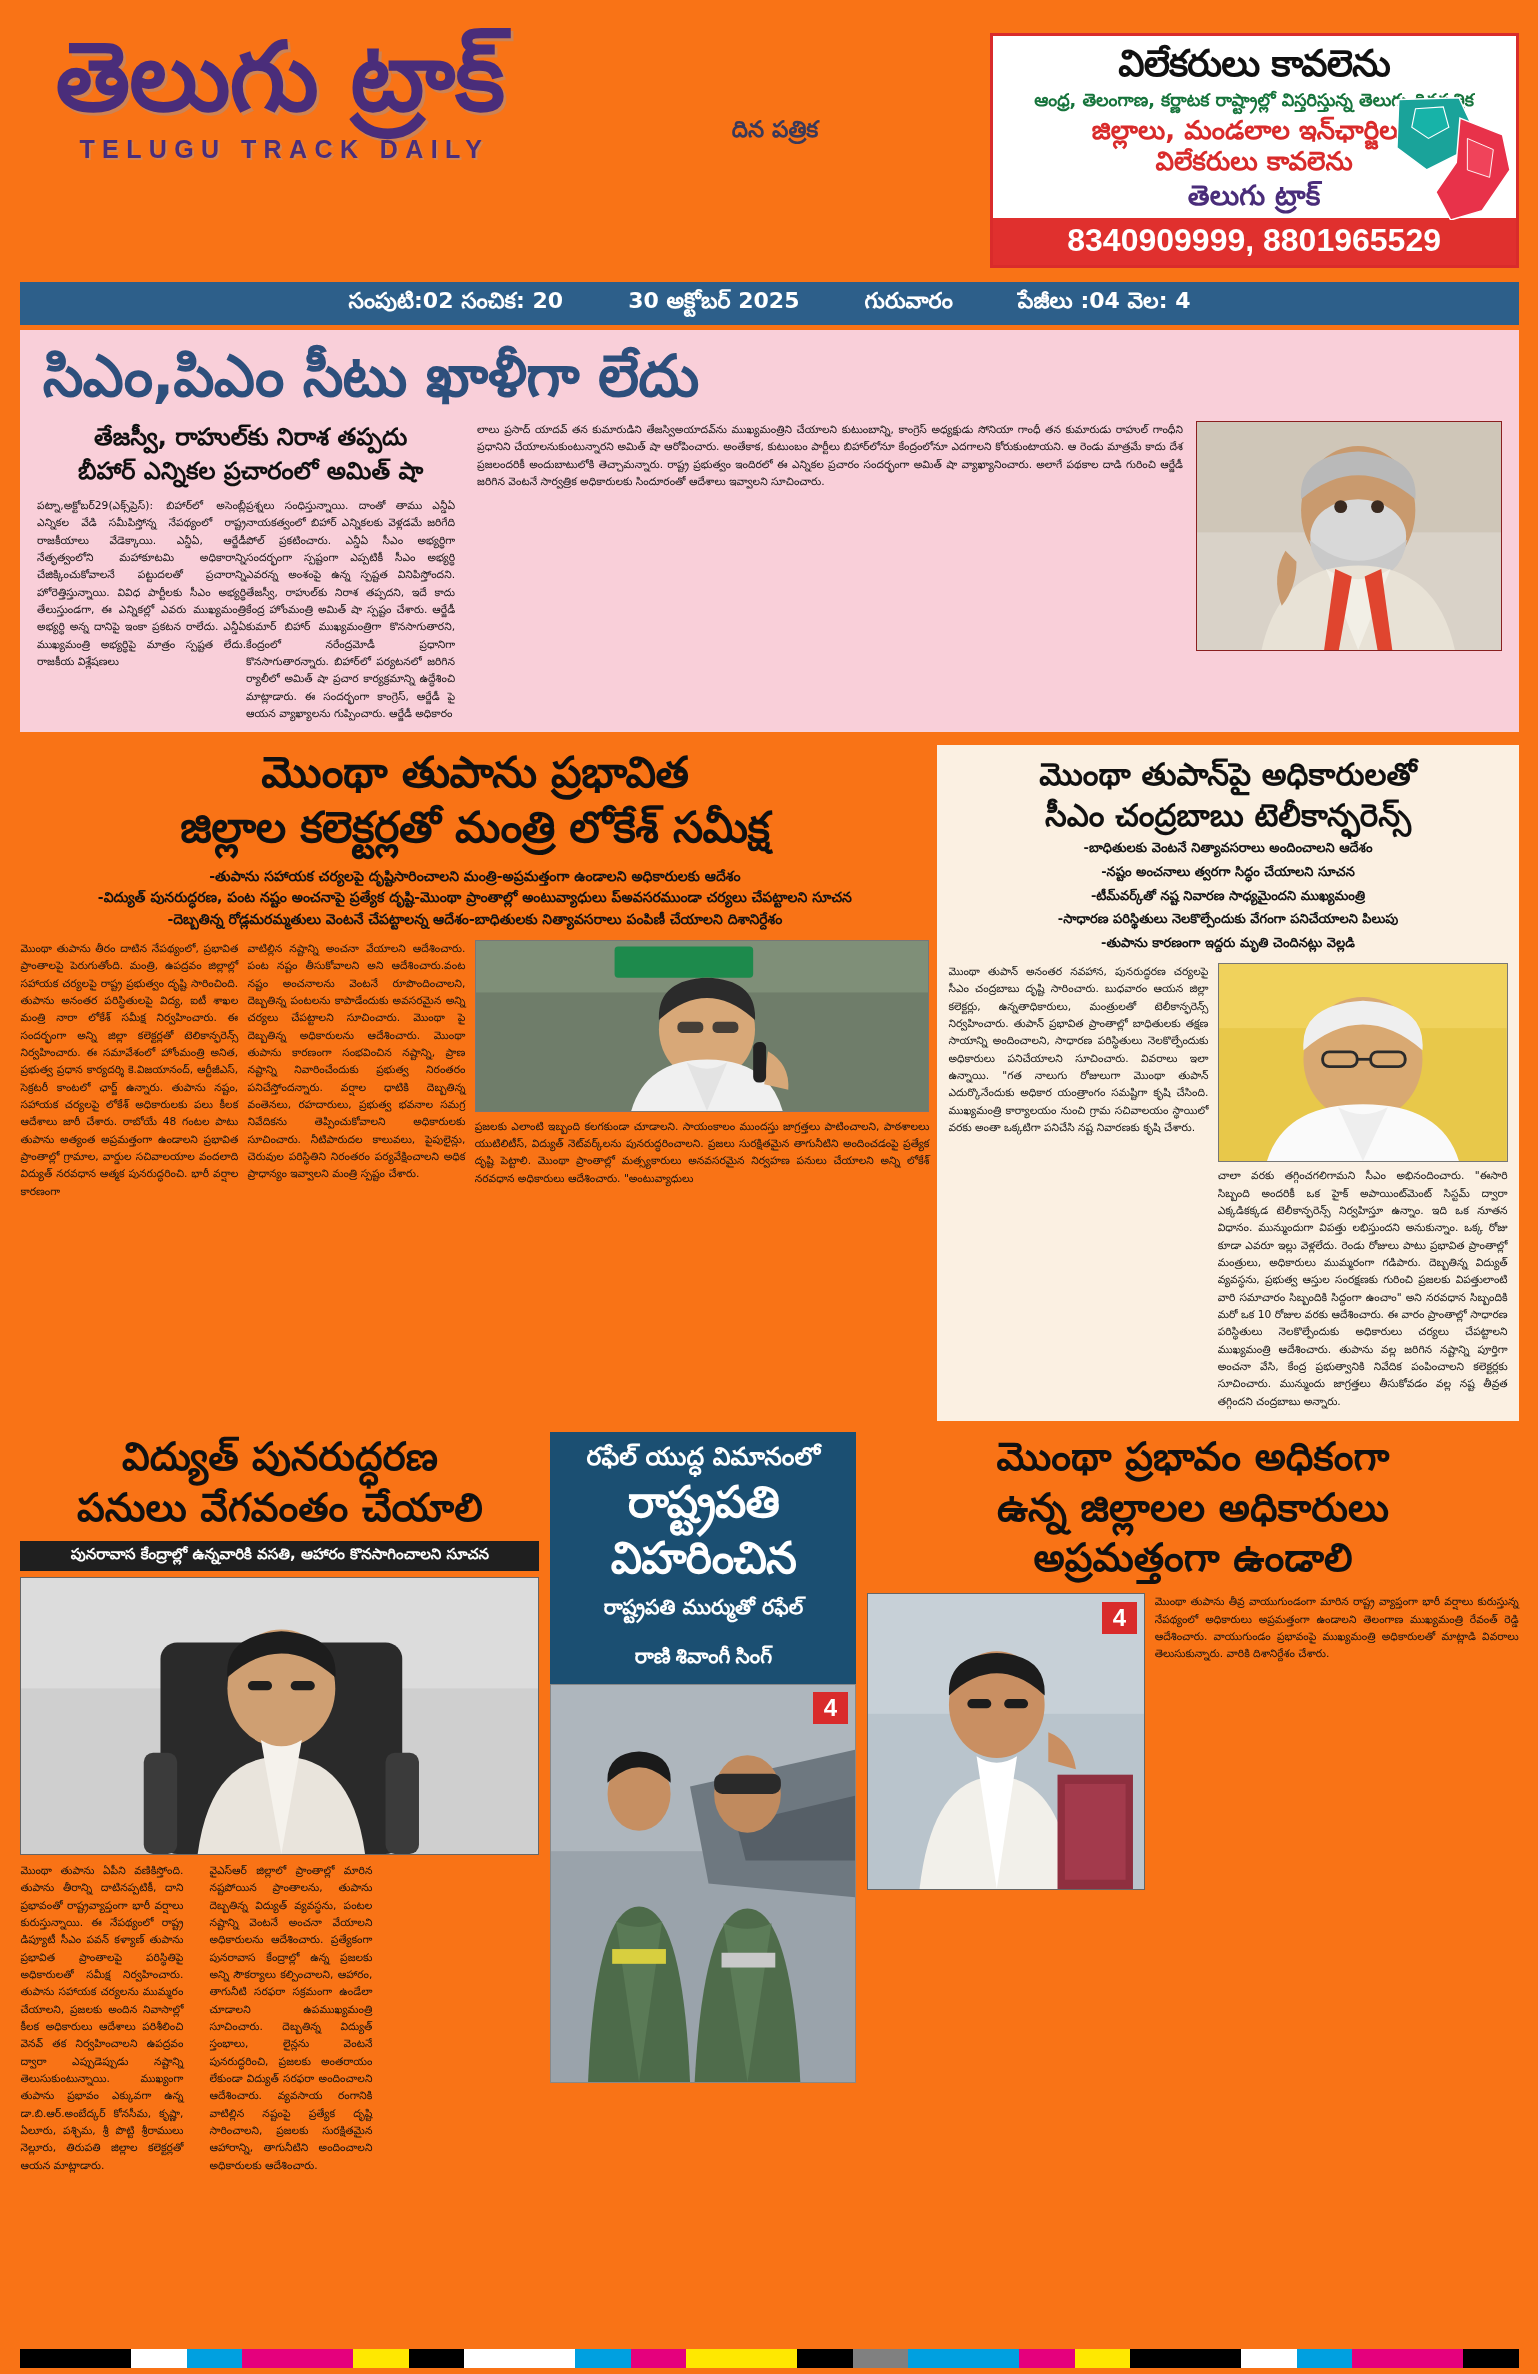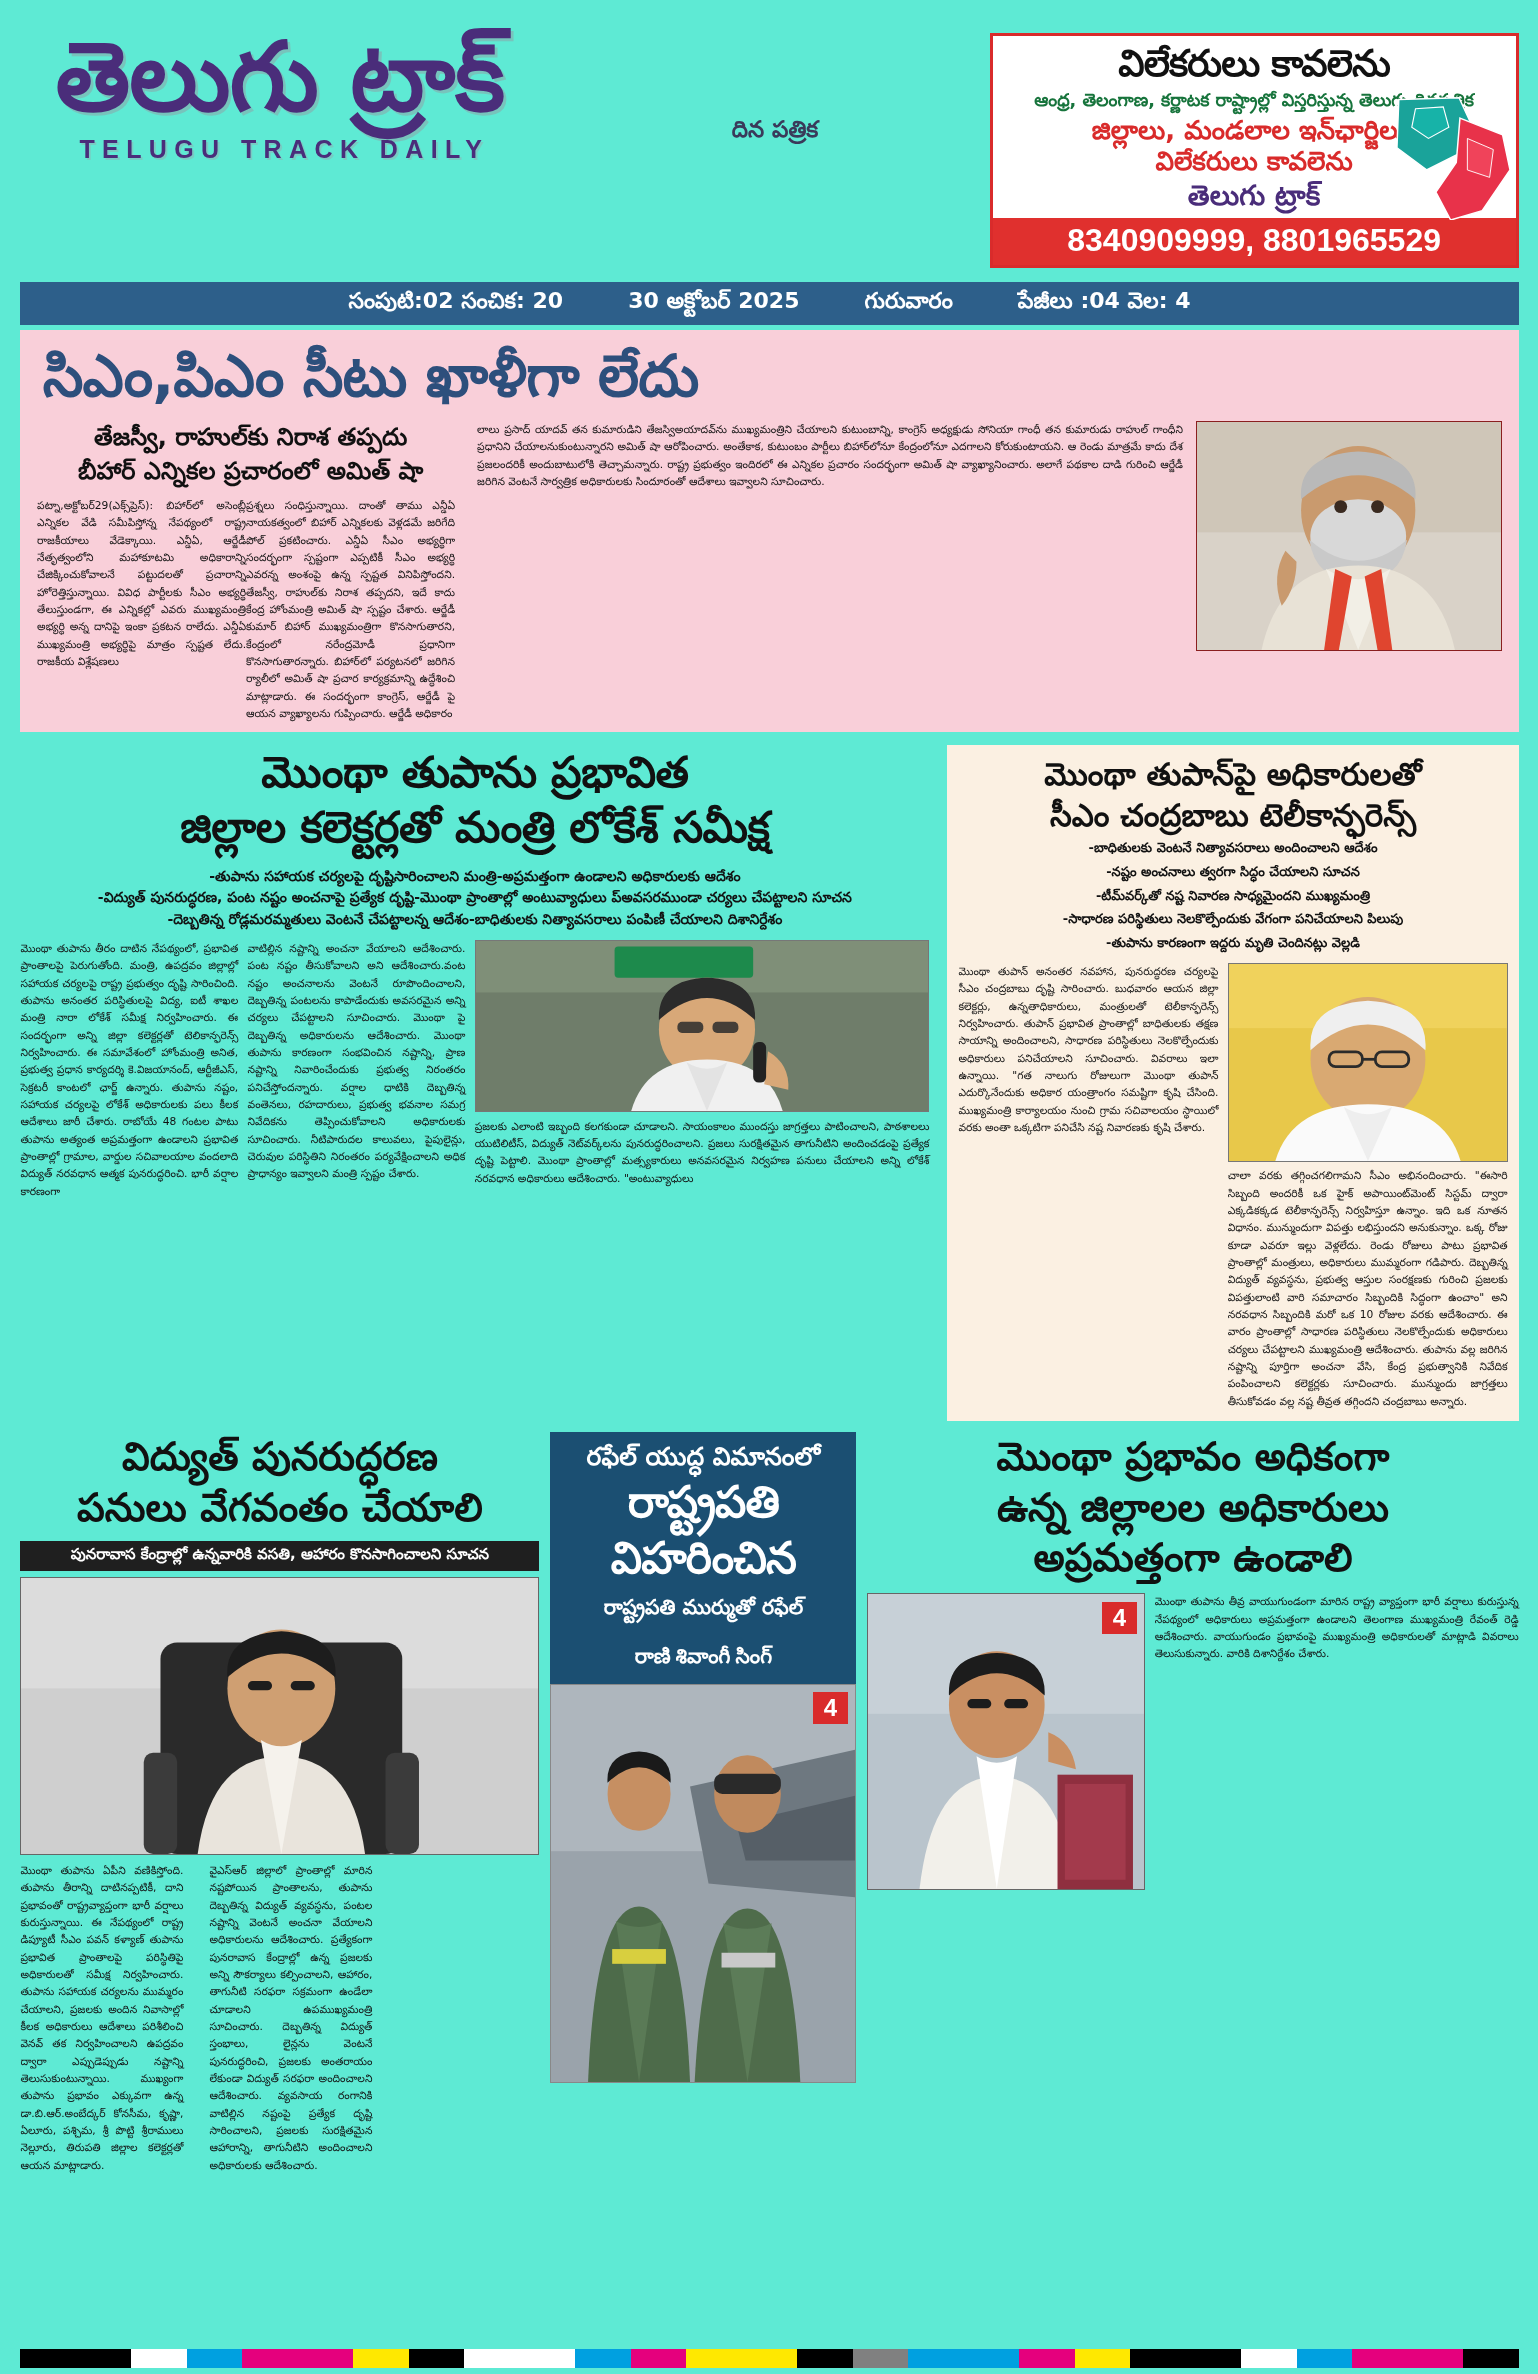--- a/index.html
+++ b/index.html
@@ -3,21 +3,21 @@
 <meta charset="utf-8">
 <style>
   * { box-sizing: border-box; margin: 0; padding: 0; }
   html, body {
     width: 1539px;
     background: #ffffff;
     font-family: "Liberation Sans", "DejaVu Sans", sans-serif;
   }
   body { width: 1539px; height: 2375px; position: relative; overflow: hidden; }
 
-  .page { width: 1539px; height: 2375px; position: relative; background:#5eead4; padding: 0 20.4px; }
+  .page { width: 1539px; height: 2375px; position: relative; background:#f97316; padding: 0 20.4px; }
 
   
   .masthead { display: flex; align-items: flex-start; justify-content: space-between;
               height: 278px; padding-top: 24px; position: relative; }
   .brandblock { position: relative; width: 909px; padding-left: 35px; }
   .brand-main {
     font-family: "DejaVu Sans", sans-serif;
     font-size: 96px; font-weight: bold; color: #4a2d7a;
     letter-spacing: -0.9px; line-height: 1.12;
     text-shadow: 2.8px 2.8px 0 rgba(150,150,160,.45);
@@ -76,21 +76,21 @@
   .lead-cols { display:flex; margin-top: 9.3px; }
   .lead-cols > div { width: 209px; font-family:"DejaVu Sans",sans-serif; font-size: 10.7px;
                      line-height: 1.62; color:#111; text-align: justify; }
   .lead-mid { flex: 1; display:flex; gap: 11px; }
   .lead-mid > div { flex:1; font-family:"DejaVu Sans",sans-serif; font-size: 10.7px;
                     line-height:1.62; color:#111; text-align: justify; }
   .lead-photo { width: 306px; height: 230px; border: 1.9px solid #8a1f1f; overflow:hidden;
                 position:relative; flex: none; }
 
   
-  .midrow { display:flex; gap: 18px; margin-top: 13px; align-items: stretch; }
+  .midrow { display:flex; gap: 8px; margin-top: 13px; align-items: stretch; }
   .mid-left { width: 909px; }
   .mid-right { flex: 1; background: #fbf0e2; padding: 9.3px 11px 11px 11px; }
 
   .mid-h1 { font-family:"DejaVu Sans",sans-serif; font-size: 43px; font-weight: bold;
             color:#111; text-align:center; line-height: 1.3; letter-spacing:-0.5px; }
   .mid-bullets { margin-top: 9.3px; }
   .mid-bullets div { font-family:"DejaVu Sans",sans-serif; font-size: 14px; font-weight: bold;
                      color:#111; text-align:center; line-height:1.55; }
   .mid-r-h { font-family:"DejaVu Sans",sans-serif; font-size: 31px; font-weight:bold;
              color:#111; text-align:center; line-height:1.32; }

